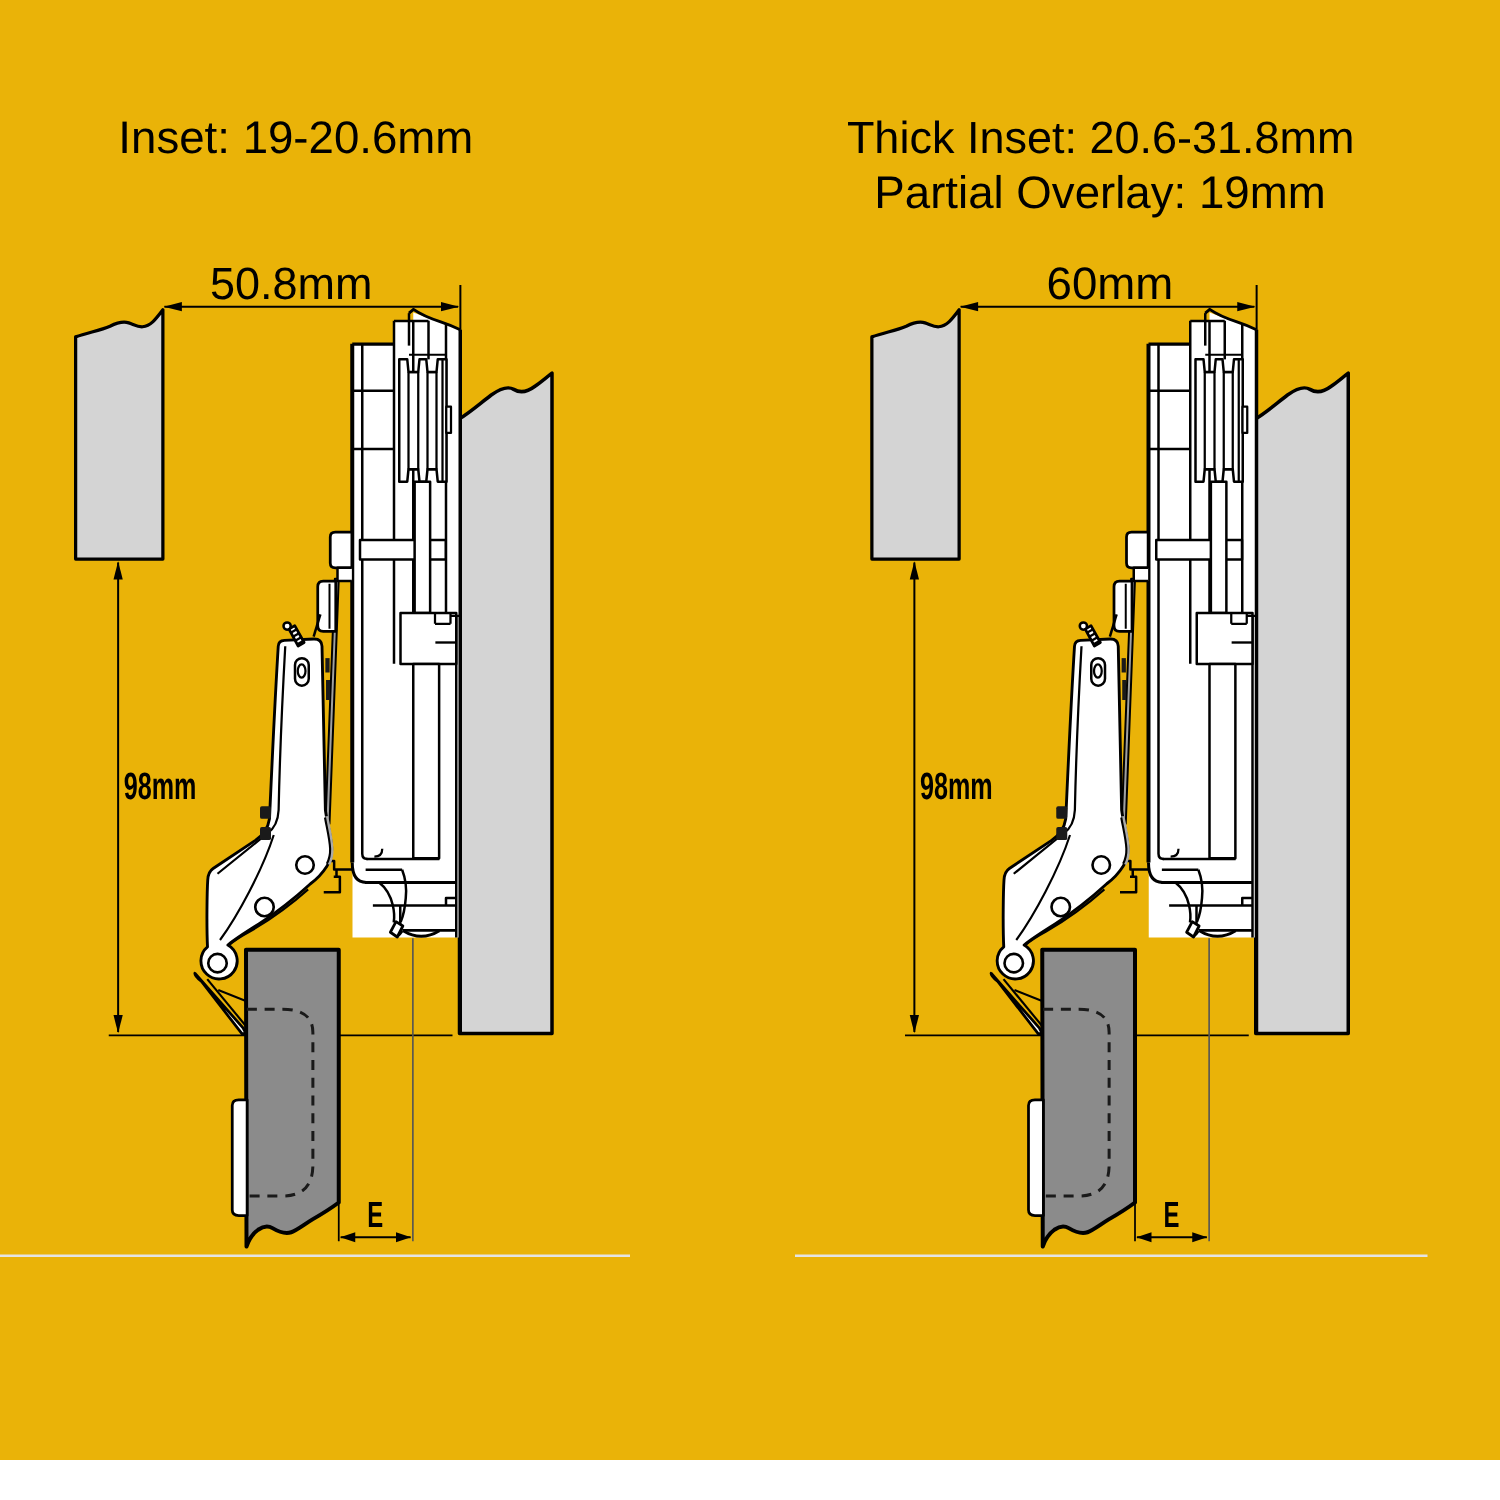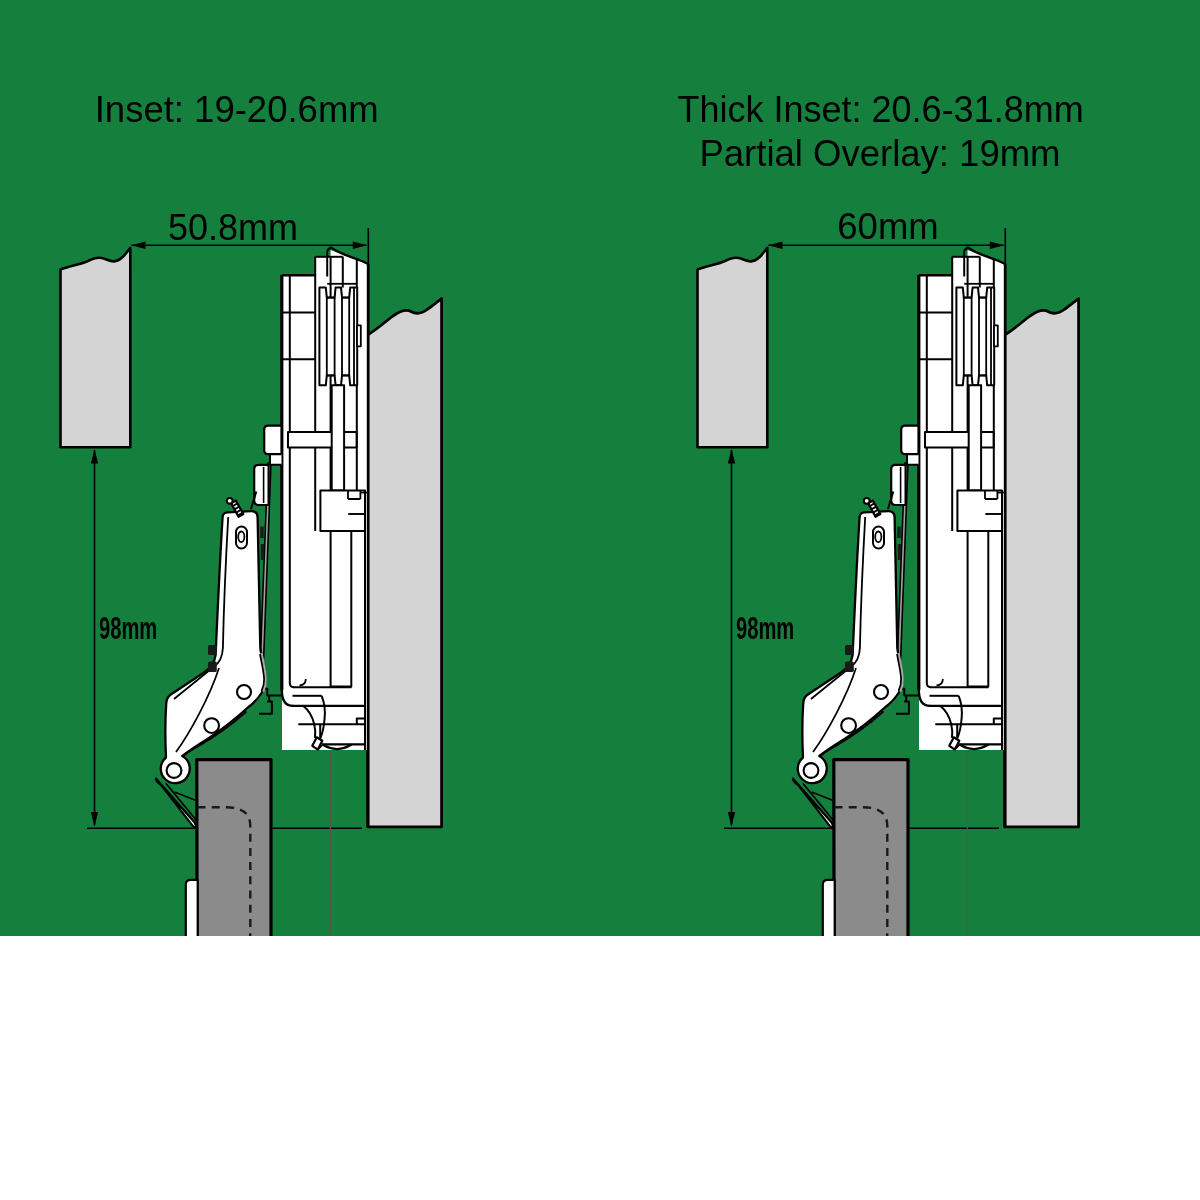--- a/index.html
+++ b/index.html
@@ -1,16 +1,16 @@
 <!DOCTYPE html>
 <html><head>
 <meta charset="utf-8">
 <style>
   html,body{margin:0;padding:0;background:#fff;}
-  #page{width:1200px;height:936px;position:relative;background:#15803d;overflow:hidden;}
+  #page{width:1200px;height:1168px;position:relative;background:#eab308;overflow:hidden;}
   svg{position:absolute;top:0;left:0;}
   text{font-family:"Liberation Sans", sans-serif;}
 </style>
 </head>
 <body>
 <div id="page">
 <svg width="1200" height="1200" viewBox="0 0 1200 1200">
 <defs>
 <g id="dg" fill="none" stroke="#000" stroke-width="2" stroke-linejoin="round">
 

